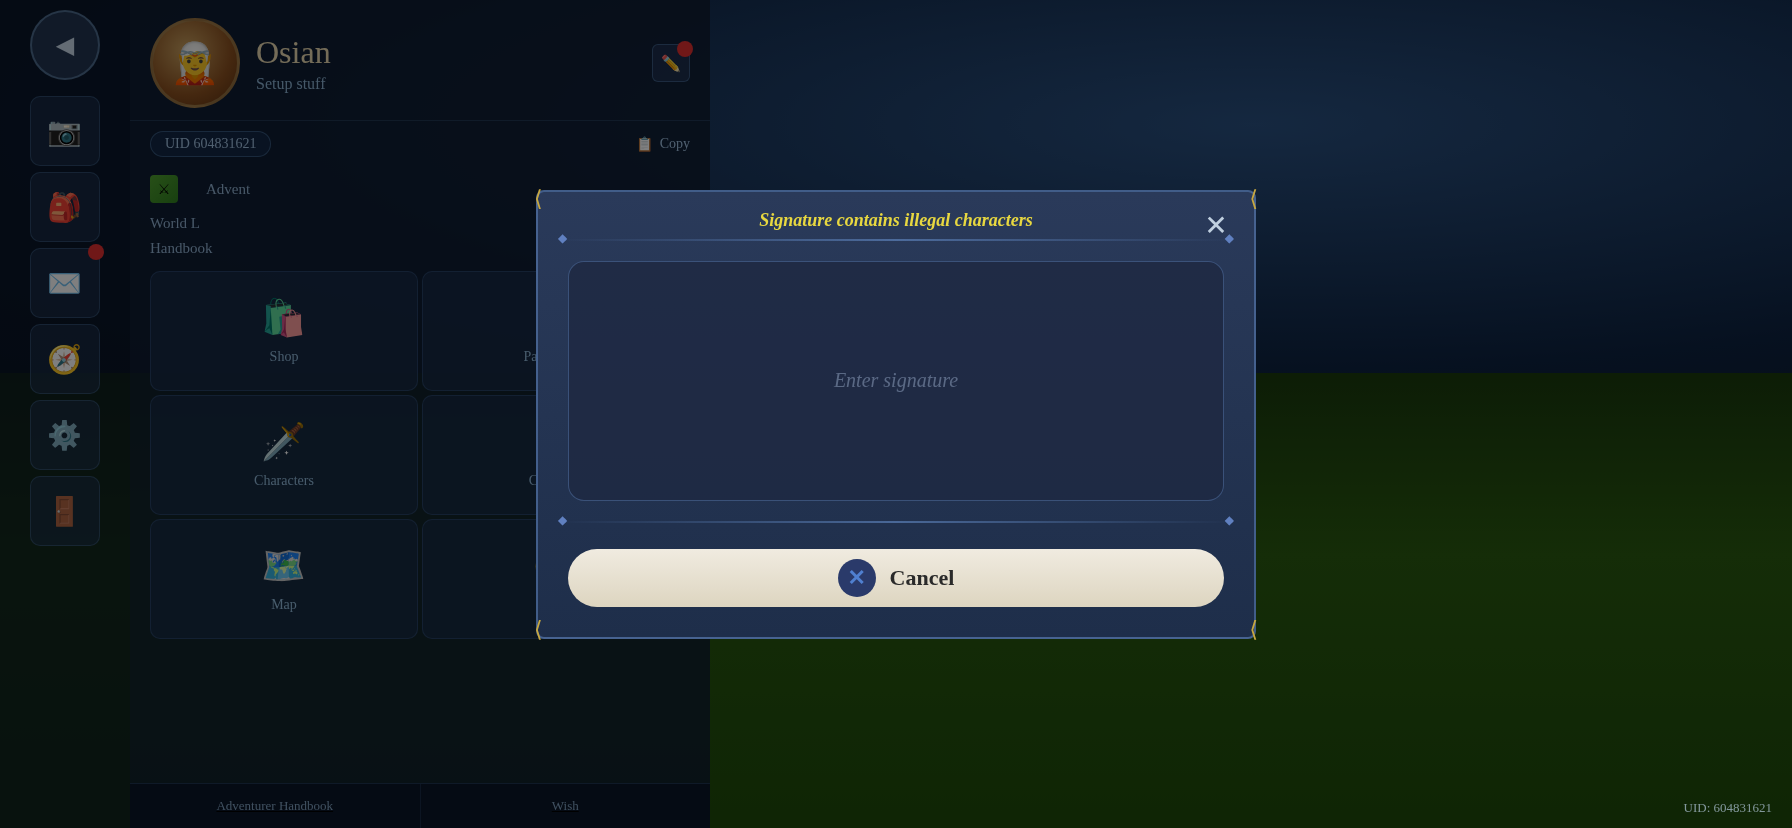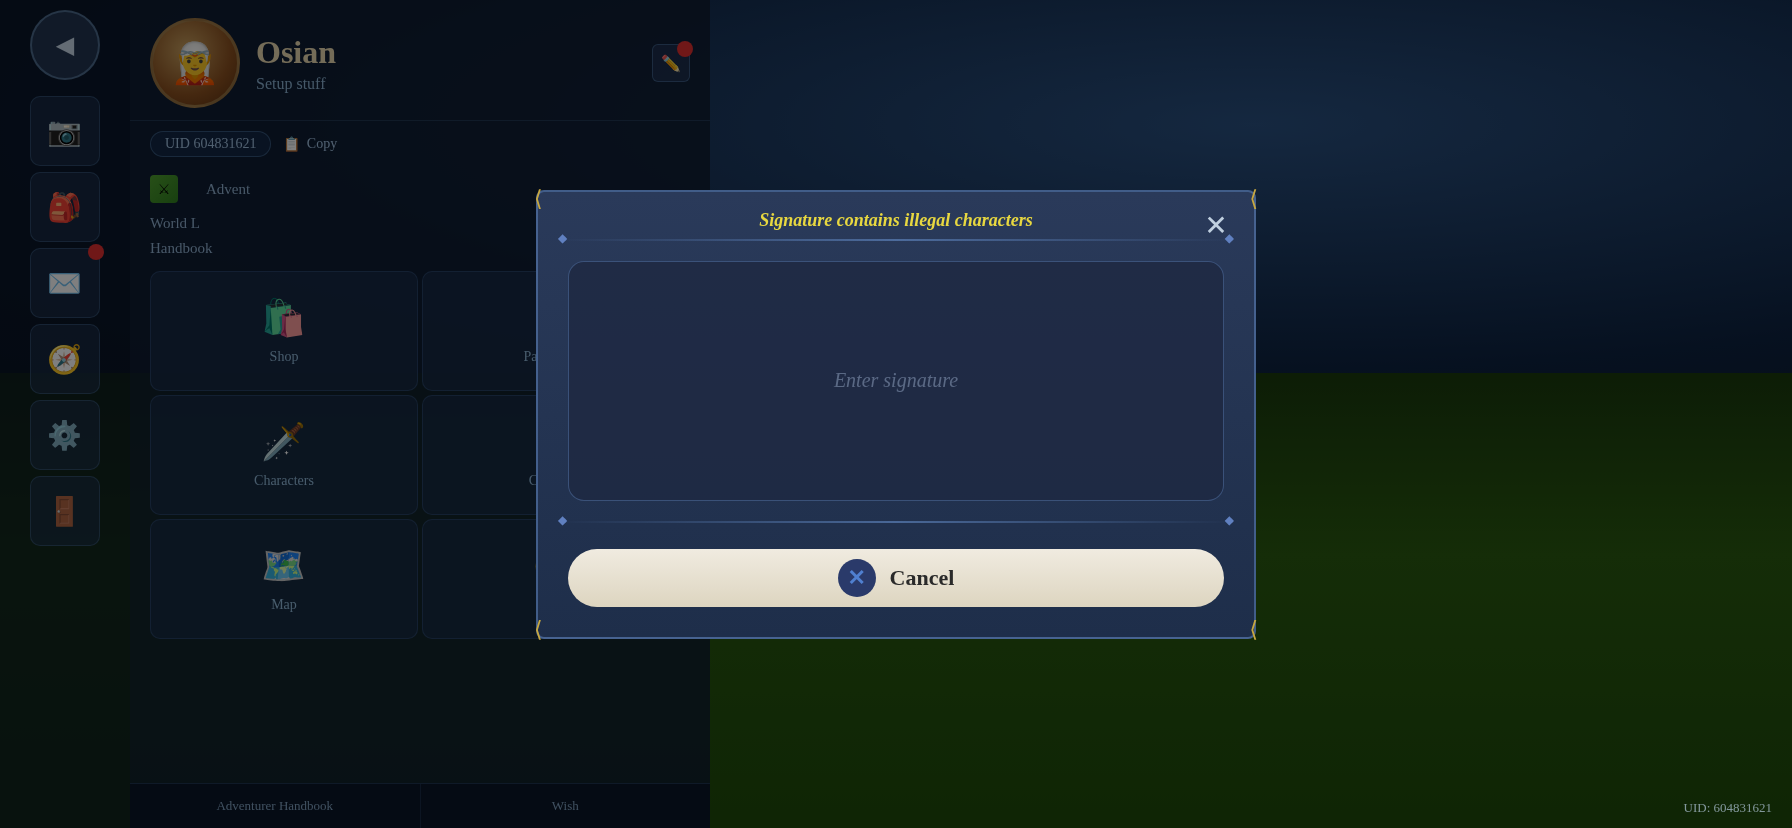--- a/index.html
+++ b/index.html
@@ -108,21 +108,21 @@
       border-radius: 50%;
       background: radial-gradient(circle at 40% 35%, #c8a060 0%, #8a5020 60%, #5a3010 100%);
       border: 3px solid rgba(160,130,80,0.7);
       overflow: hidden;
       display: flex; align-items: center; justify-content: center;
       font-size: 40px;
     }
     .profile-name {
       font-size: 32px;
       color: #e8d8b0;
-      font-weight: bold;
+      font-weight: normal;
     }
     .profile-sub {
       font-size: 16px;
       color: #8ab0d0;
       margin-top: 4px;
     }
     .edit-icon-btn {
       margin-left: auto;
       width: 38px; height: 38px;
       background: rgba(40,60,100,0.5);
@@ -131,20 +131,21 @@
       display: flex; align-items: center; justify-content: center;
       cursor: pointer;
       position: relative;
     }
 
     .uid-row {
       display: flex;
       align-items: center;
       gap: 12px;
       padding: 10px 20px;
+      justify-content: space-between;
     }
     .uid-badge {
       background: rgba(20,40,70,0.9);
       border: 1px solid rgba(100,150,200,0.4);
       border-radius: 20px;
       padding: 4px 14px;
       color: #a0c0e0;
       font-size: 14px;
     }
     .copy-btn {
@@ -209,20 +210,21 @@
     
     .bottom-tabs {
       position: absolute;
       bottom: 0;
       left: 130px;
       width: 580px;
       display: flex;
       background: rgba(10,22,40,0.9);
       border-top: 1px solid rgba(80,120,180,0.3);
       z-index: 9;
+      text-decoration: underline;
     }
     .bottom-tab {
       flex: 1;
       padding: 14px 8px;
       text-align: center;
       color: #80a0c0;
       font-size: 13px;
       cursor: pointer;
       border-right: 1px solid rgba(80,120,180,0.2);
     }

